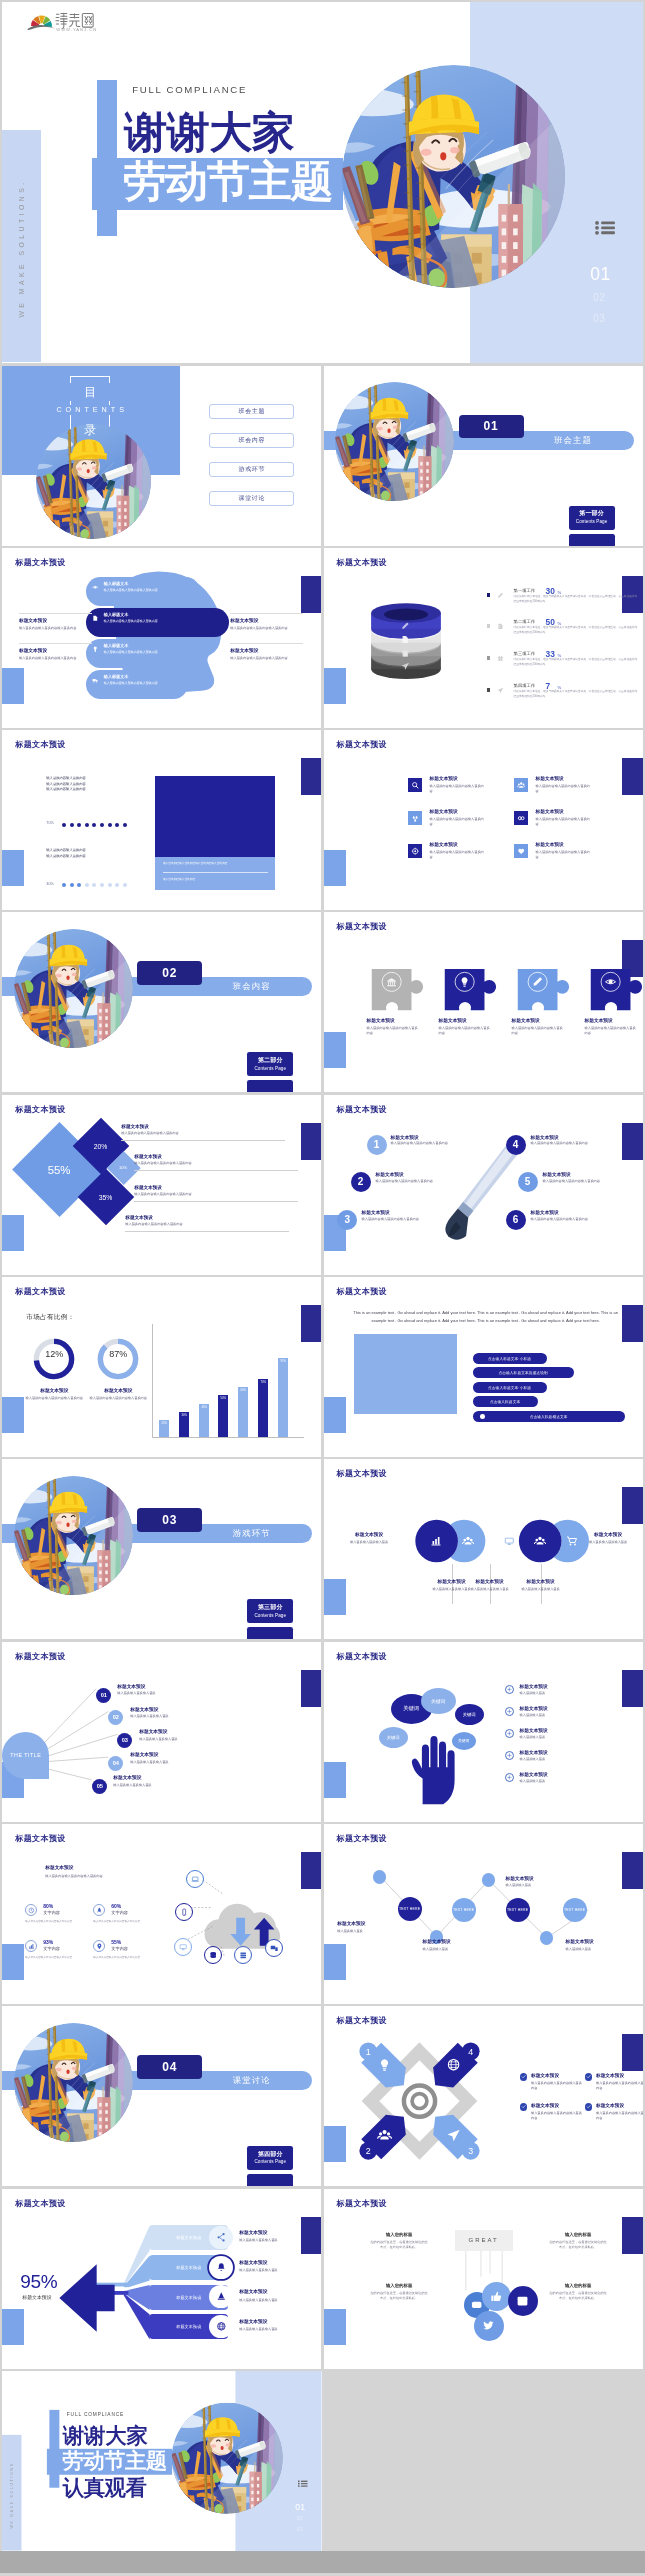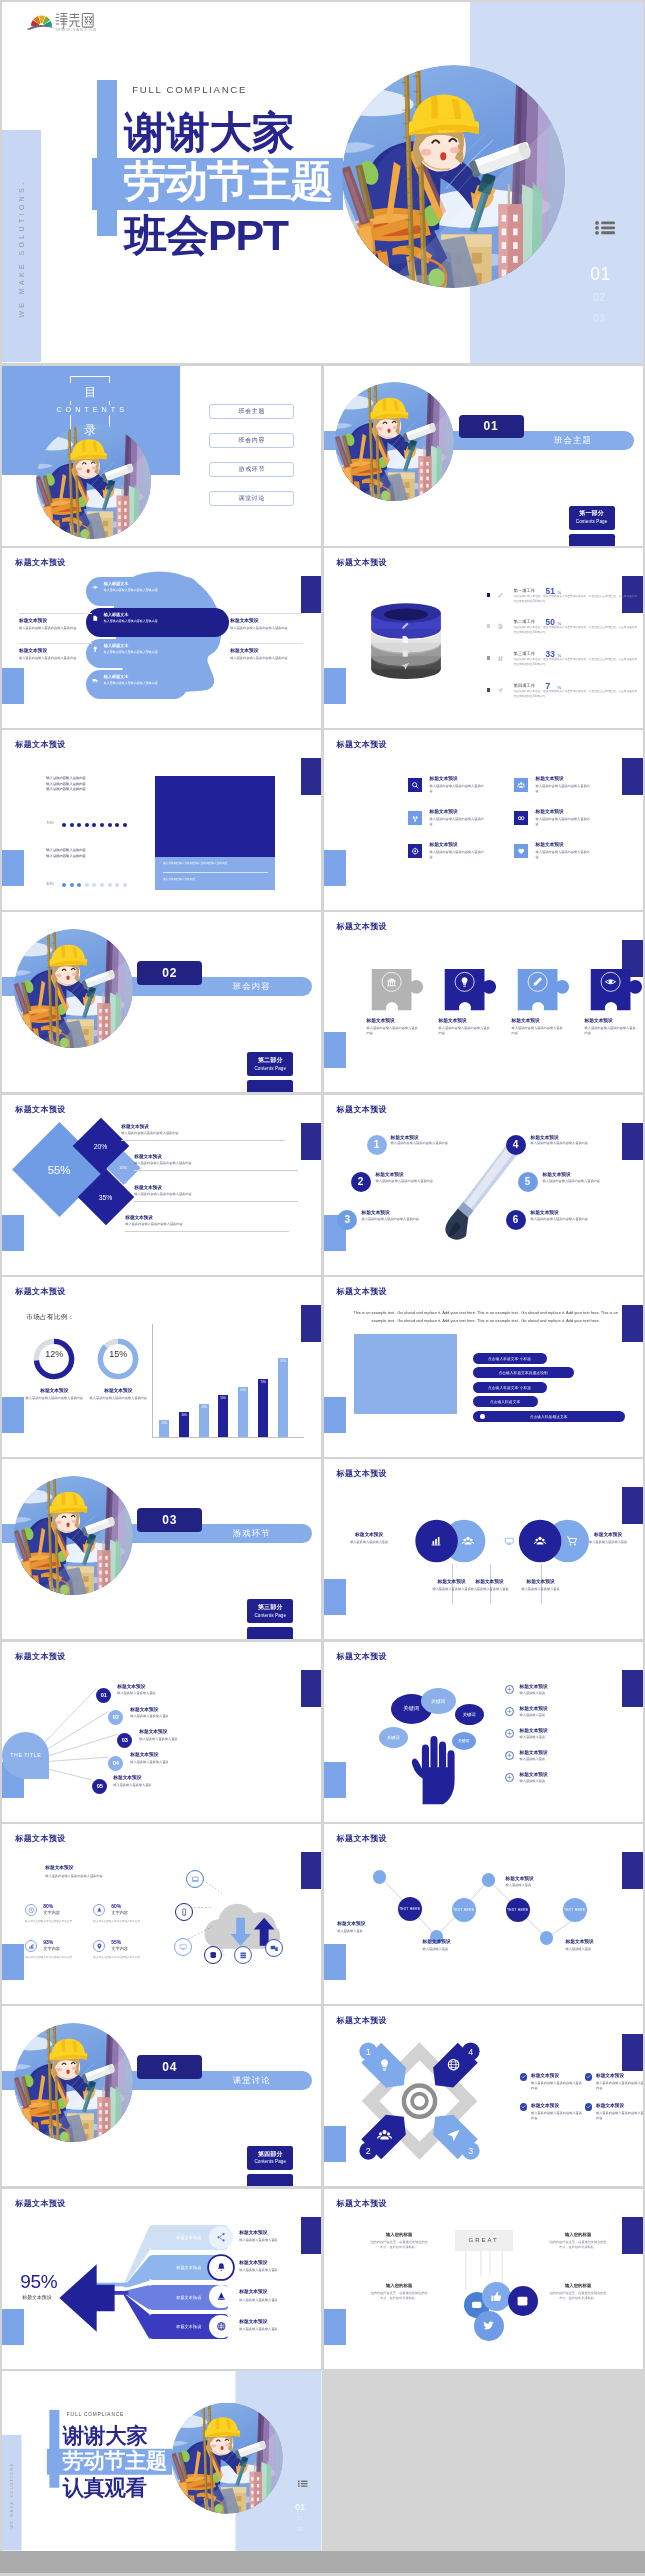--- a/index.html
+++ b/index.html
@@ -240,21 +240,20 @@
 </svg>
 
  <div class="hero-side">
    <div class="hero-side-txt">WE MAKE SOLUTIONS.</div>
  </div>
  <div class="hero-bar"></div>
  <div class="hero-eyebrow">FULL COMPLIANCE</div>
  <div class="hero-l1">谢谢大家</div>
  <div class="hero-band"></div>
  <div class="hero-l2">劳动节主题</div>
- <div class="hero-l3">班会PPT</div>
  <div class="hero-circle">
         <svg viewBox="0 0 292 292" width="100%" height="100%" preserveAspectRatio="xMidYMid slice" xmlns="http://www.w3.org/2000/svg">
 <defs>
 <clipPath id="wc">
               <circle cx="146" cy="146" r="146"></circle>
             </clipPath>
 <linearGradient id="skyg" x1="0.15" y1="0" x2="0.55" y2="1">
  <stop offset="0" stop-color="#8ab1e7"></stop>
               <stop offset="0.5" stop-color="#6f9ade"></stop>
               <stop offset="1" stop-color="#6d96dd"></stop>
@@ -923,21 +922,21 @@
           </g>
  </svg>
  <div class="cy-row" style="top:40px">
    <span class="cy-sq" style="background:#191970"></span>
    <span class="cy-ic">
             <svg viewBox="0 0 24 24" width="6.8" height="6.8" fill="#cfcfcf">
               <path d="M17 3 l4 4 l-12 12 l-5 1 l1 -5 z"></path>
             </svg>
           </span>
    <span class="cy-lb">第一项工作</span>
-   <span class="cy-v">51</span>
+   <span class="cy-v">30</span>
    <span class="cy-u">%</span>
    <div class="cy-b">此处添加详细文本描述，建议与标题相关并符合整体语言风格，语言描述尽量简洁生动。尽量概括图片内容且字数控制在200字以内。</div>
   </div><div class="cy-row" style="top:71px">
    <span class="cy-sq" style="background:#cfcfcf"></span>
    <span class="cy-ic">
             <svg viewBox="0 0 24 24" width="6.8" height="6.8" fill="#cfcfcf">
               <path d="M5 3 h9 l5 5 v13 h-14 z"></path>
               <path d="M7.5 9 h6 M7.5 12.5 h6 M7.5 16 h4" stroke="#fff" stroke-width="1.2" fill="none"></path>
             </svg>
           </span>
@@ -1381,21 +1380,21 @@
  <svg class="dn" style="left:29px" viewBox="0 0 60 60">
    <circle cx="30" cy="30" r="23" fill="none" stroke="#d8dde6" stroke-width="7"></circle>
    <circle cx="30" cy="30" r="23" fill="none" stroke="#21219a" stroke-width="7" stroke-dasharray="144.5" stroke-dashoffset="39.0" transform="rotate(-90 30 30)"></circle>
   </svg>
   <div class="dn-v" style="left:29px">12%</div>
   <div class="dn-h h3" style="left:20px">标题文本预设</div>
   <div class="dn-b bd" style="left:20px">输入替换内容输入替换内容输入替换内容</div><svg class="dn" style="left:93px" viewBox="0 0 60 60">
    <circle cx="30" cy="30" r="23" fill="none" stroke="#d8dde6" stroke-width="7"></circle>
    <circle cx="30" cy="30" r="23" fill="none" stroke="#8cb0ea" stroke-width="7" stroke-dasharray="144.5" stroke-dashoffset="18.8" transform="rotate(-90 30 30)"></circle>
   </svg>
-  <div class="dn-v" style="left:93px">15%</div>
+  <div class="dn-v" style="left:93px">87%</div>
   <div class="dn-h h3" style="left:84px">标题文本预设</div>
   <div class="dn-b bd" style="left:84px">输入替换内容输入替换内容输入替换内容</div>
  <div class="ch-box">
           <div class="cb" style="left:6px;height:16.7px;background:#8cb0ea">
   <span class="cb-v">20%</span>
           </div>
           <div class="cb" style="left:26px;height:25px;background:#21219a">
   <span class="cb-v">30%</span>
           </div>
           <div class="cb" style="left:46px;height:33px;background:#8cb0ea">

